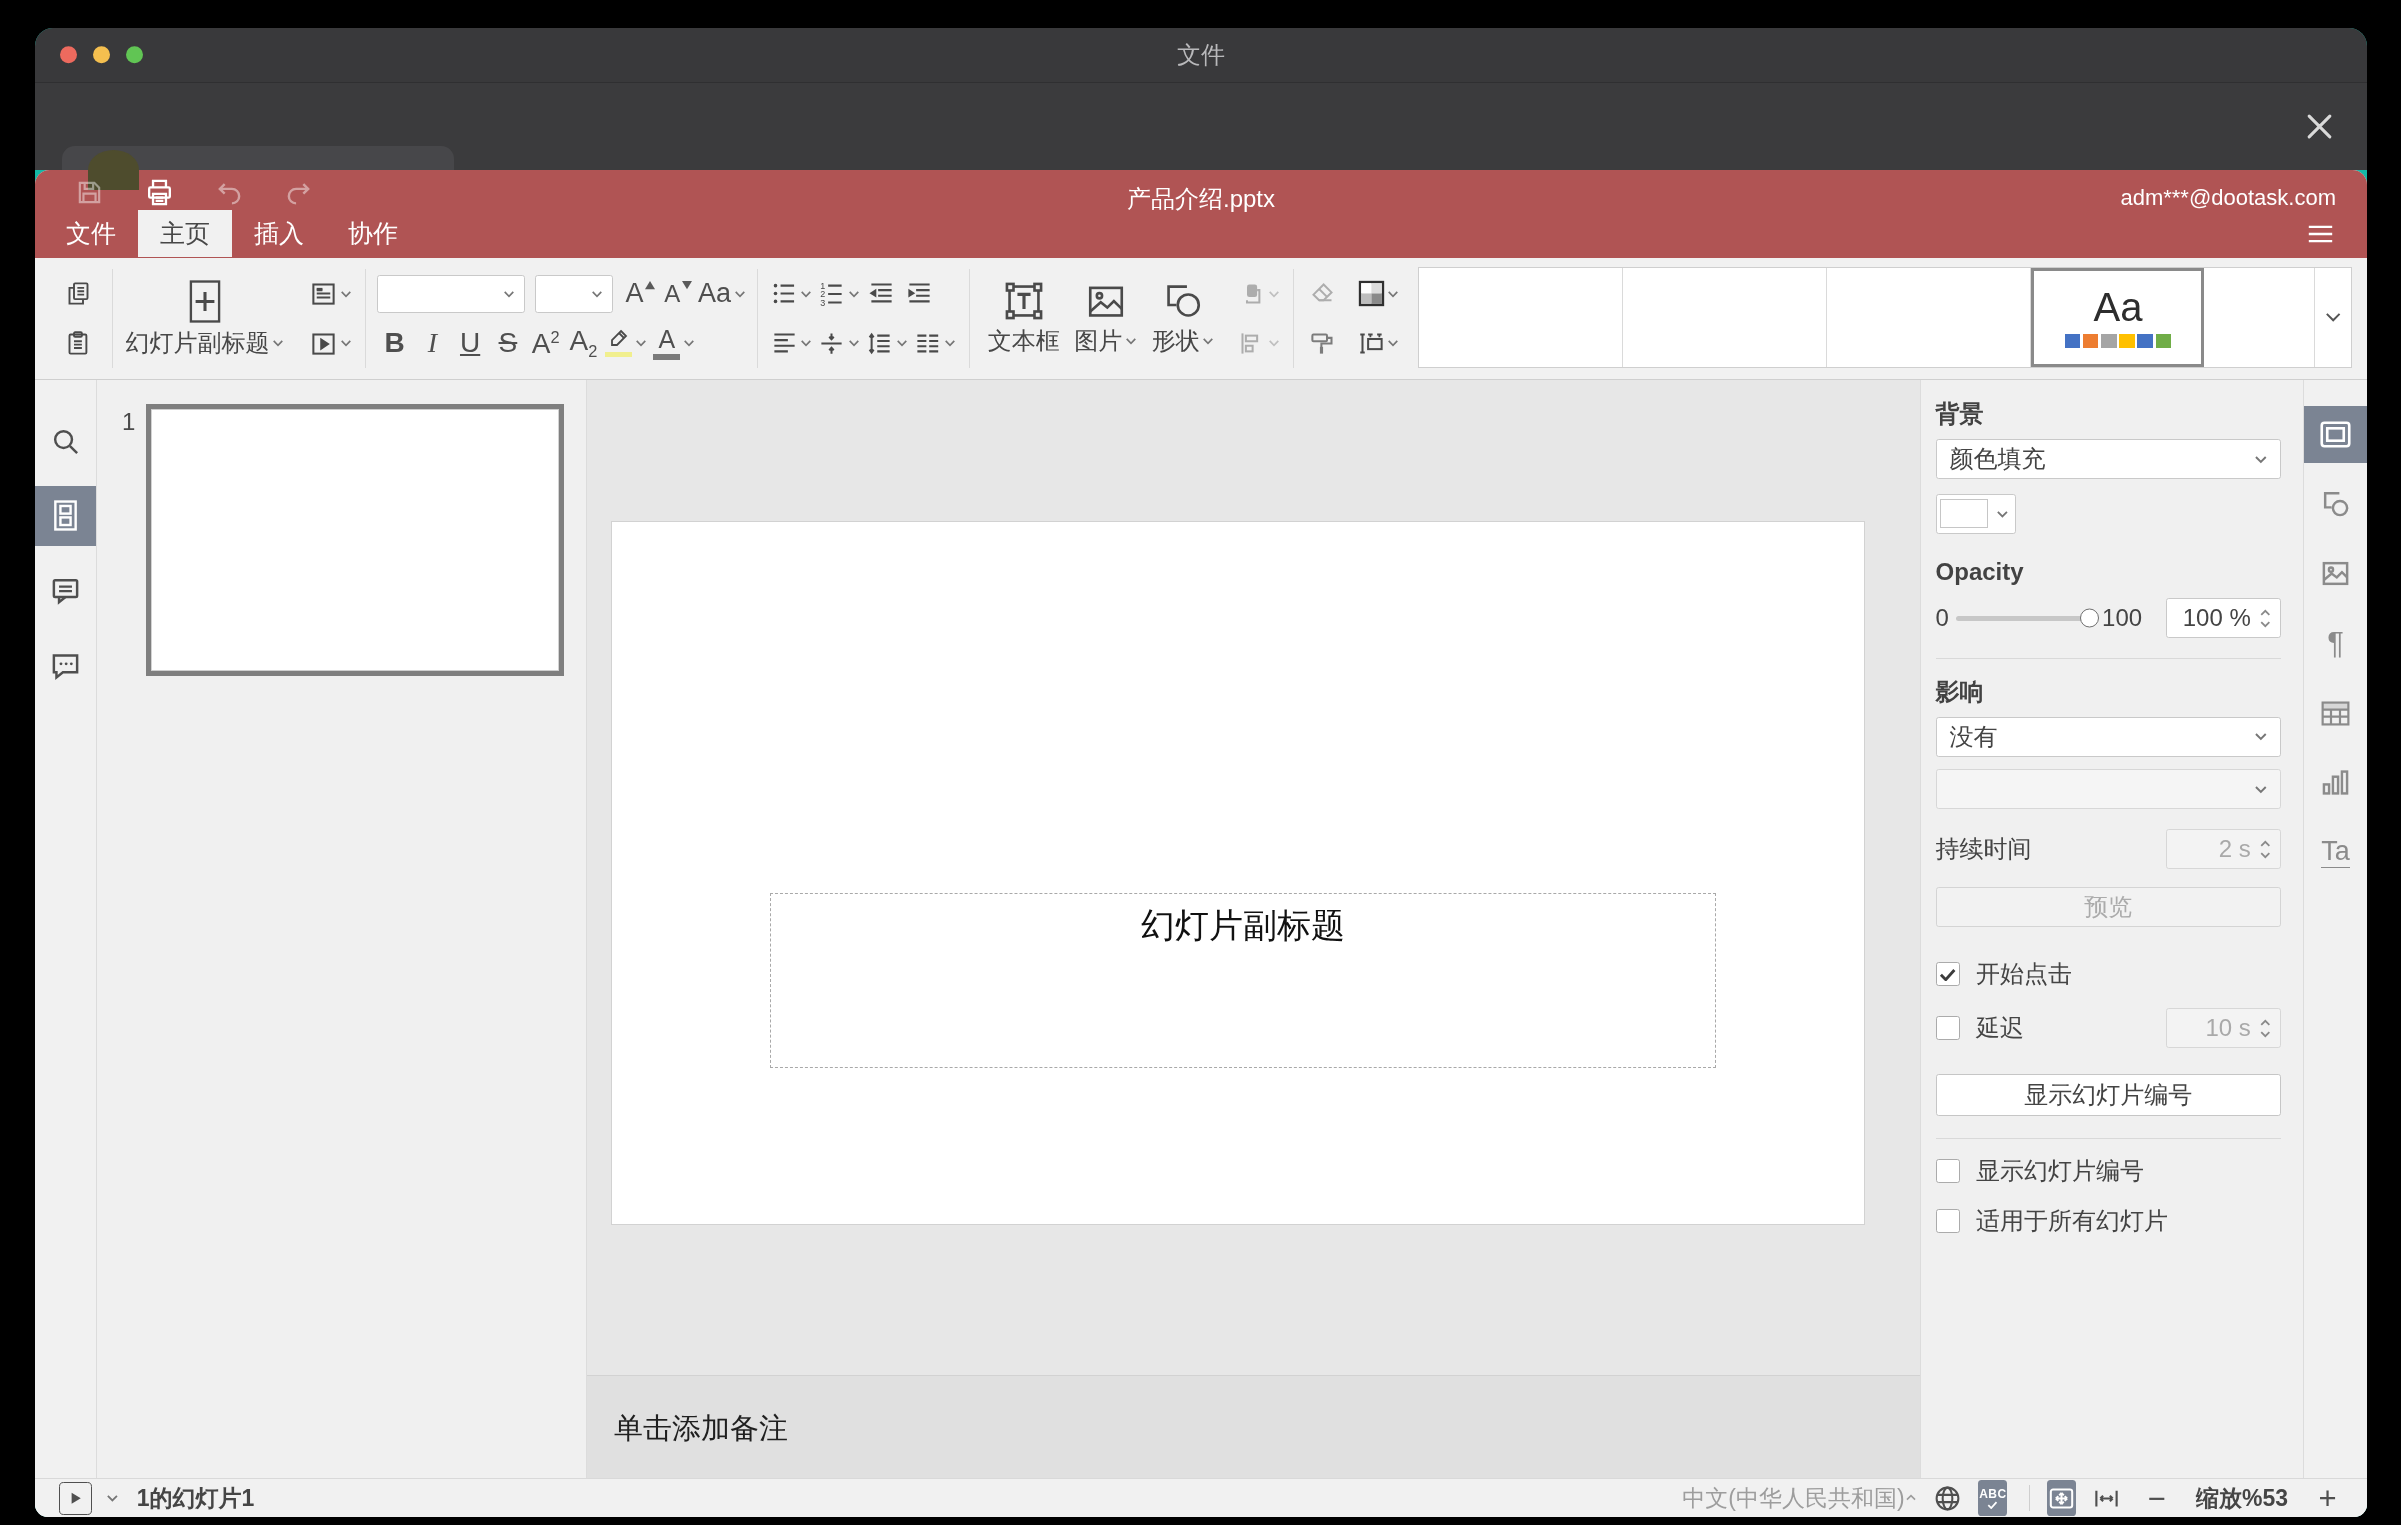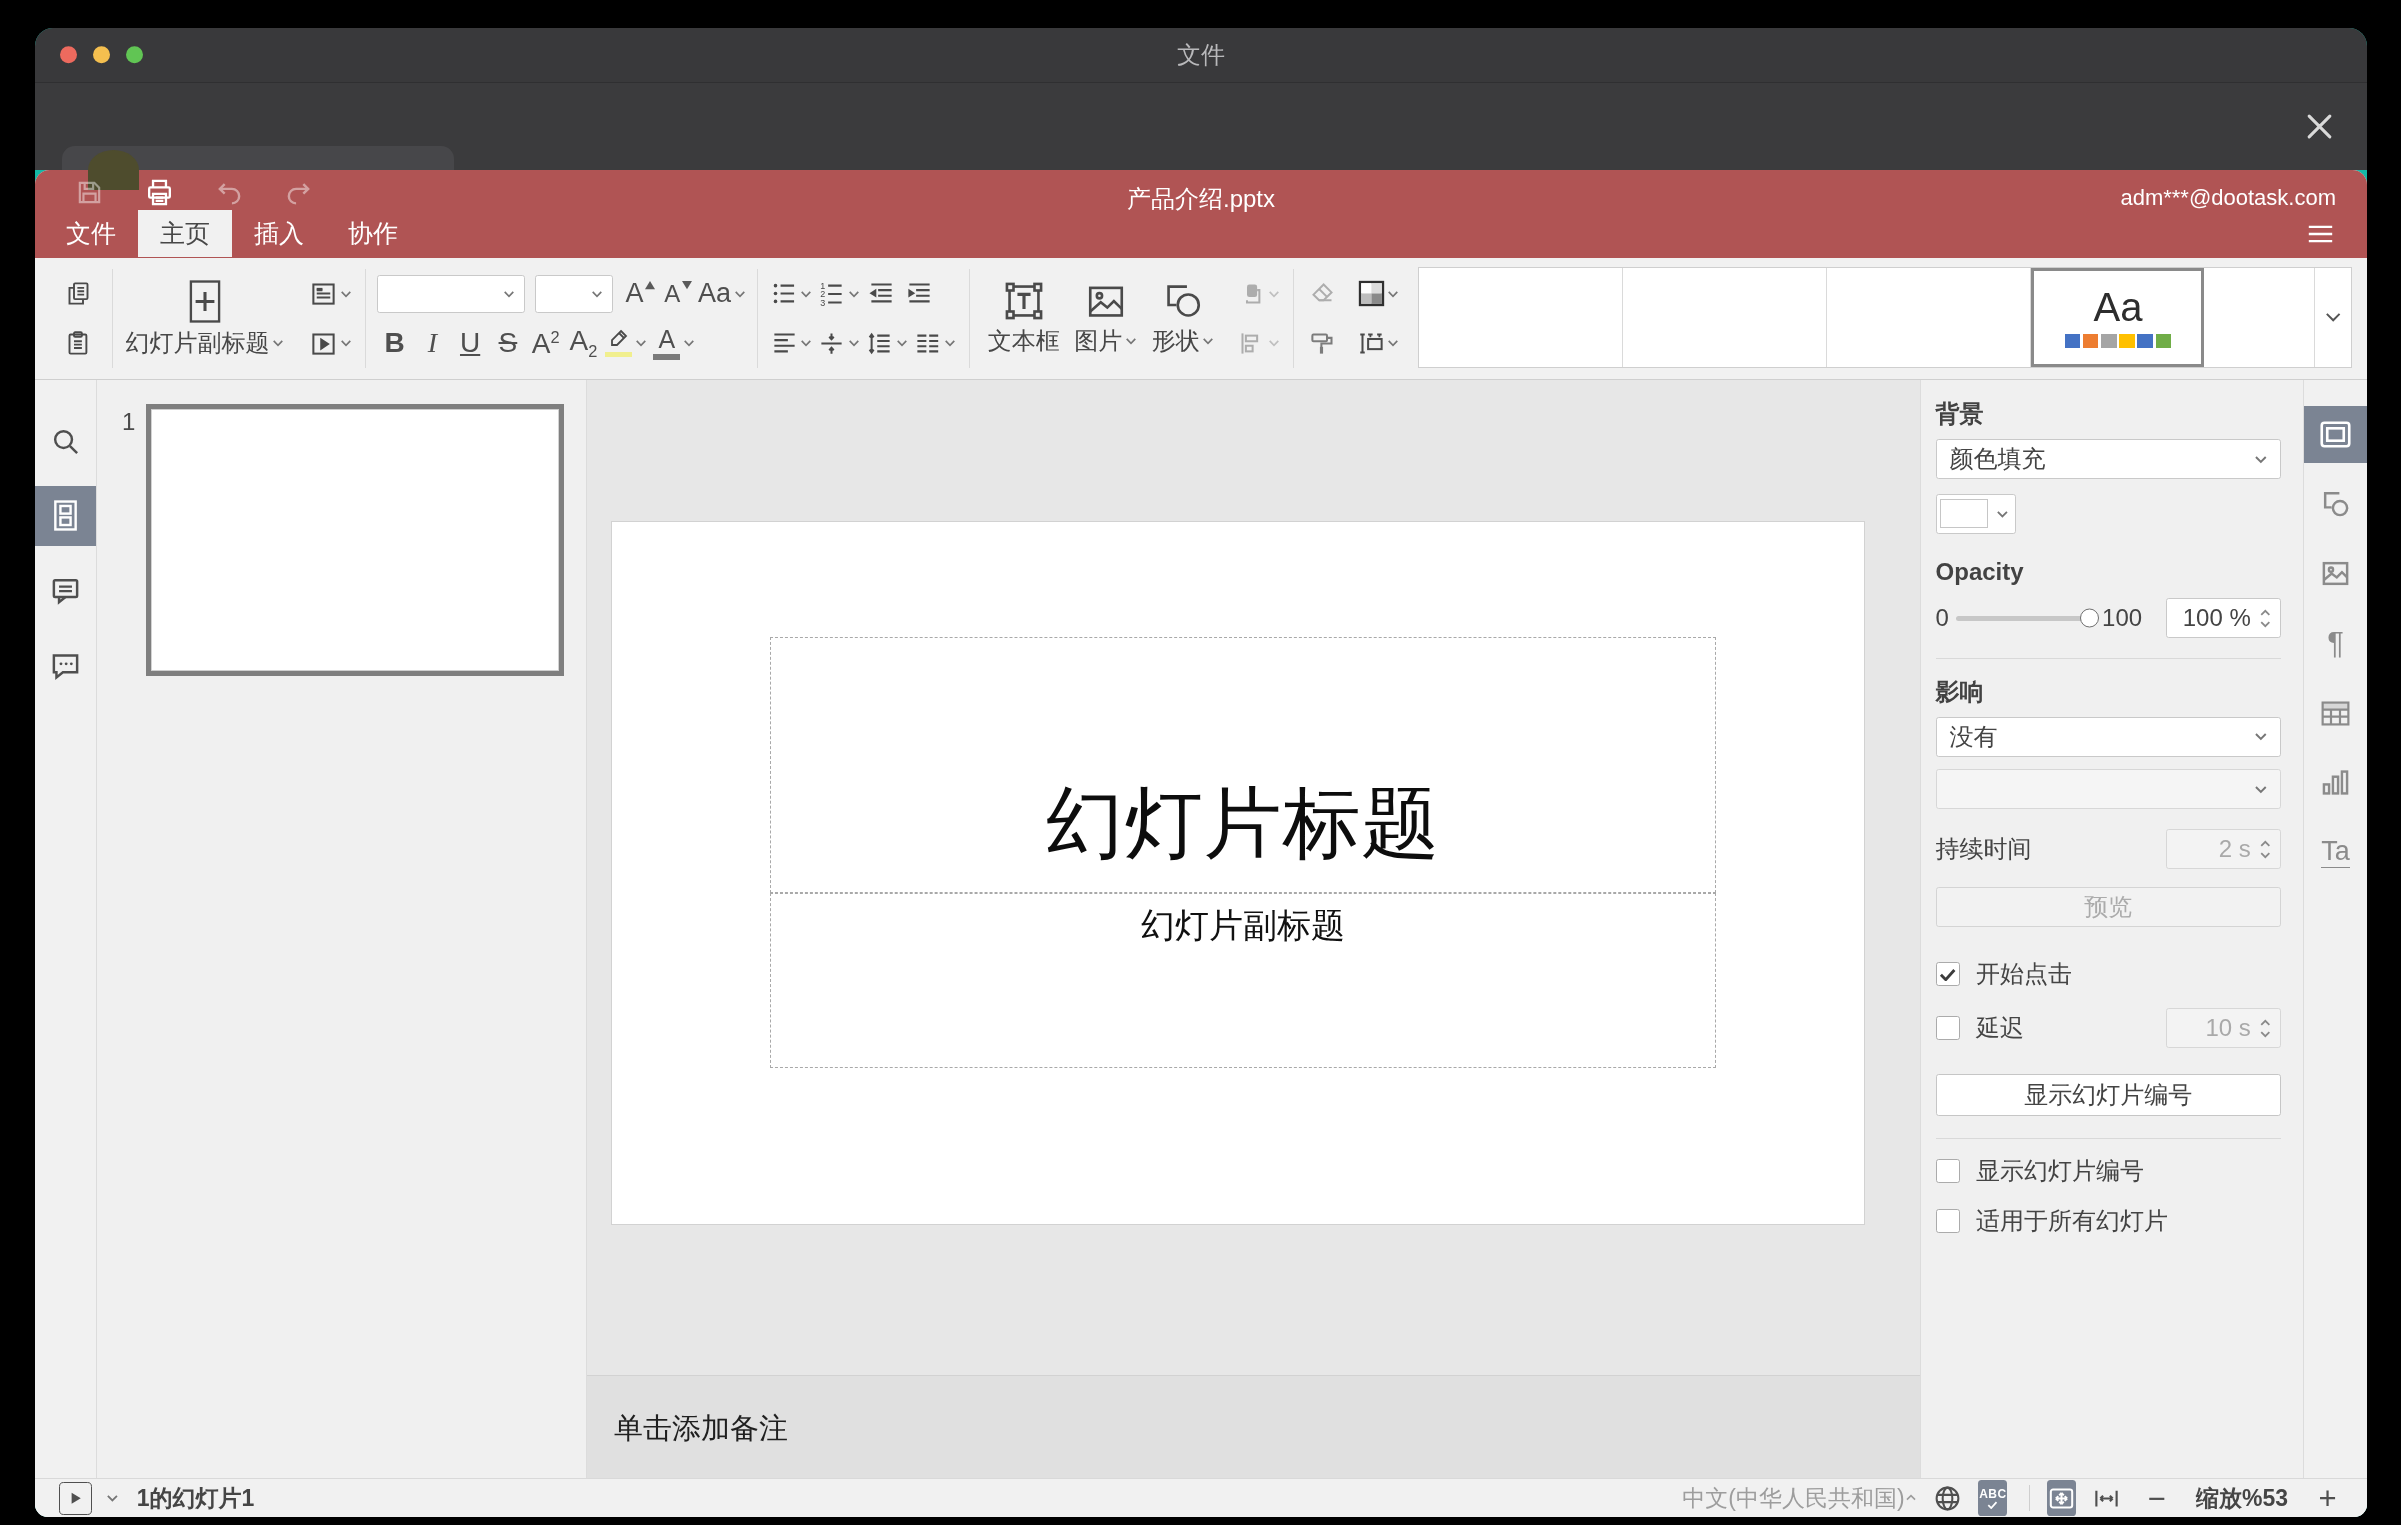--- a/index.html
+++ b/index.html
@@ -737,23 +737,20 @@
         </div>
 
         <div class="thumbs">
           <span class="thumb-num">1</span>
           <div class="thumb"></div>
         </div>
 
         <div class="canvas">
           <div class="slidewrap">
             <div class="slide">
-              <div class="ph title">
-                <span class="ph-title-text">幻灯片标题</span>
-              </div>
               <div class="ph subtitle">
                 <span class="ph-sub-text">幻灯片副标题</span>
               </div>
             </div>
           </div>
           <div class="notes">
             <span>单击添加备注</span>
           </div>
         </div>
 

